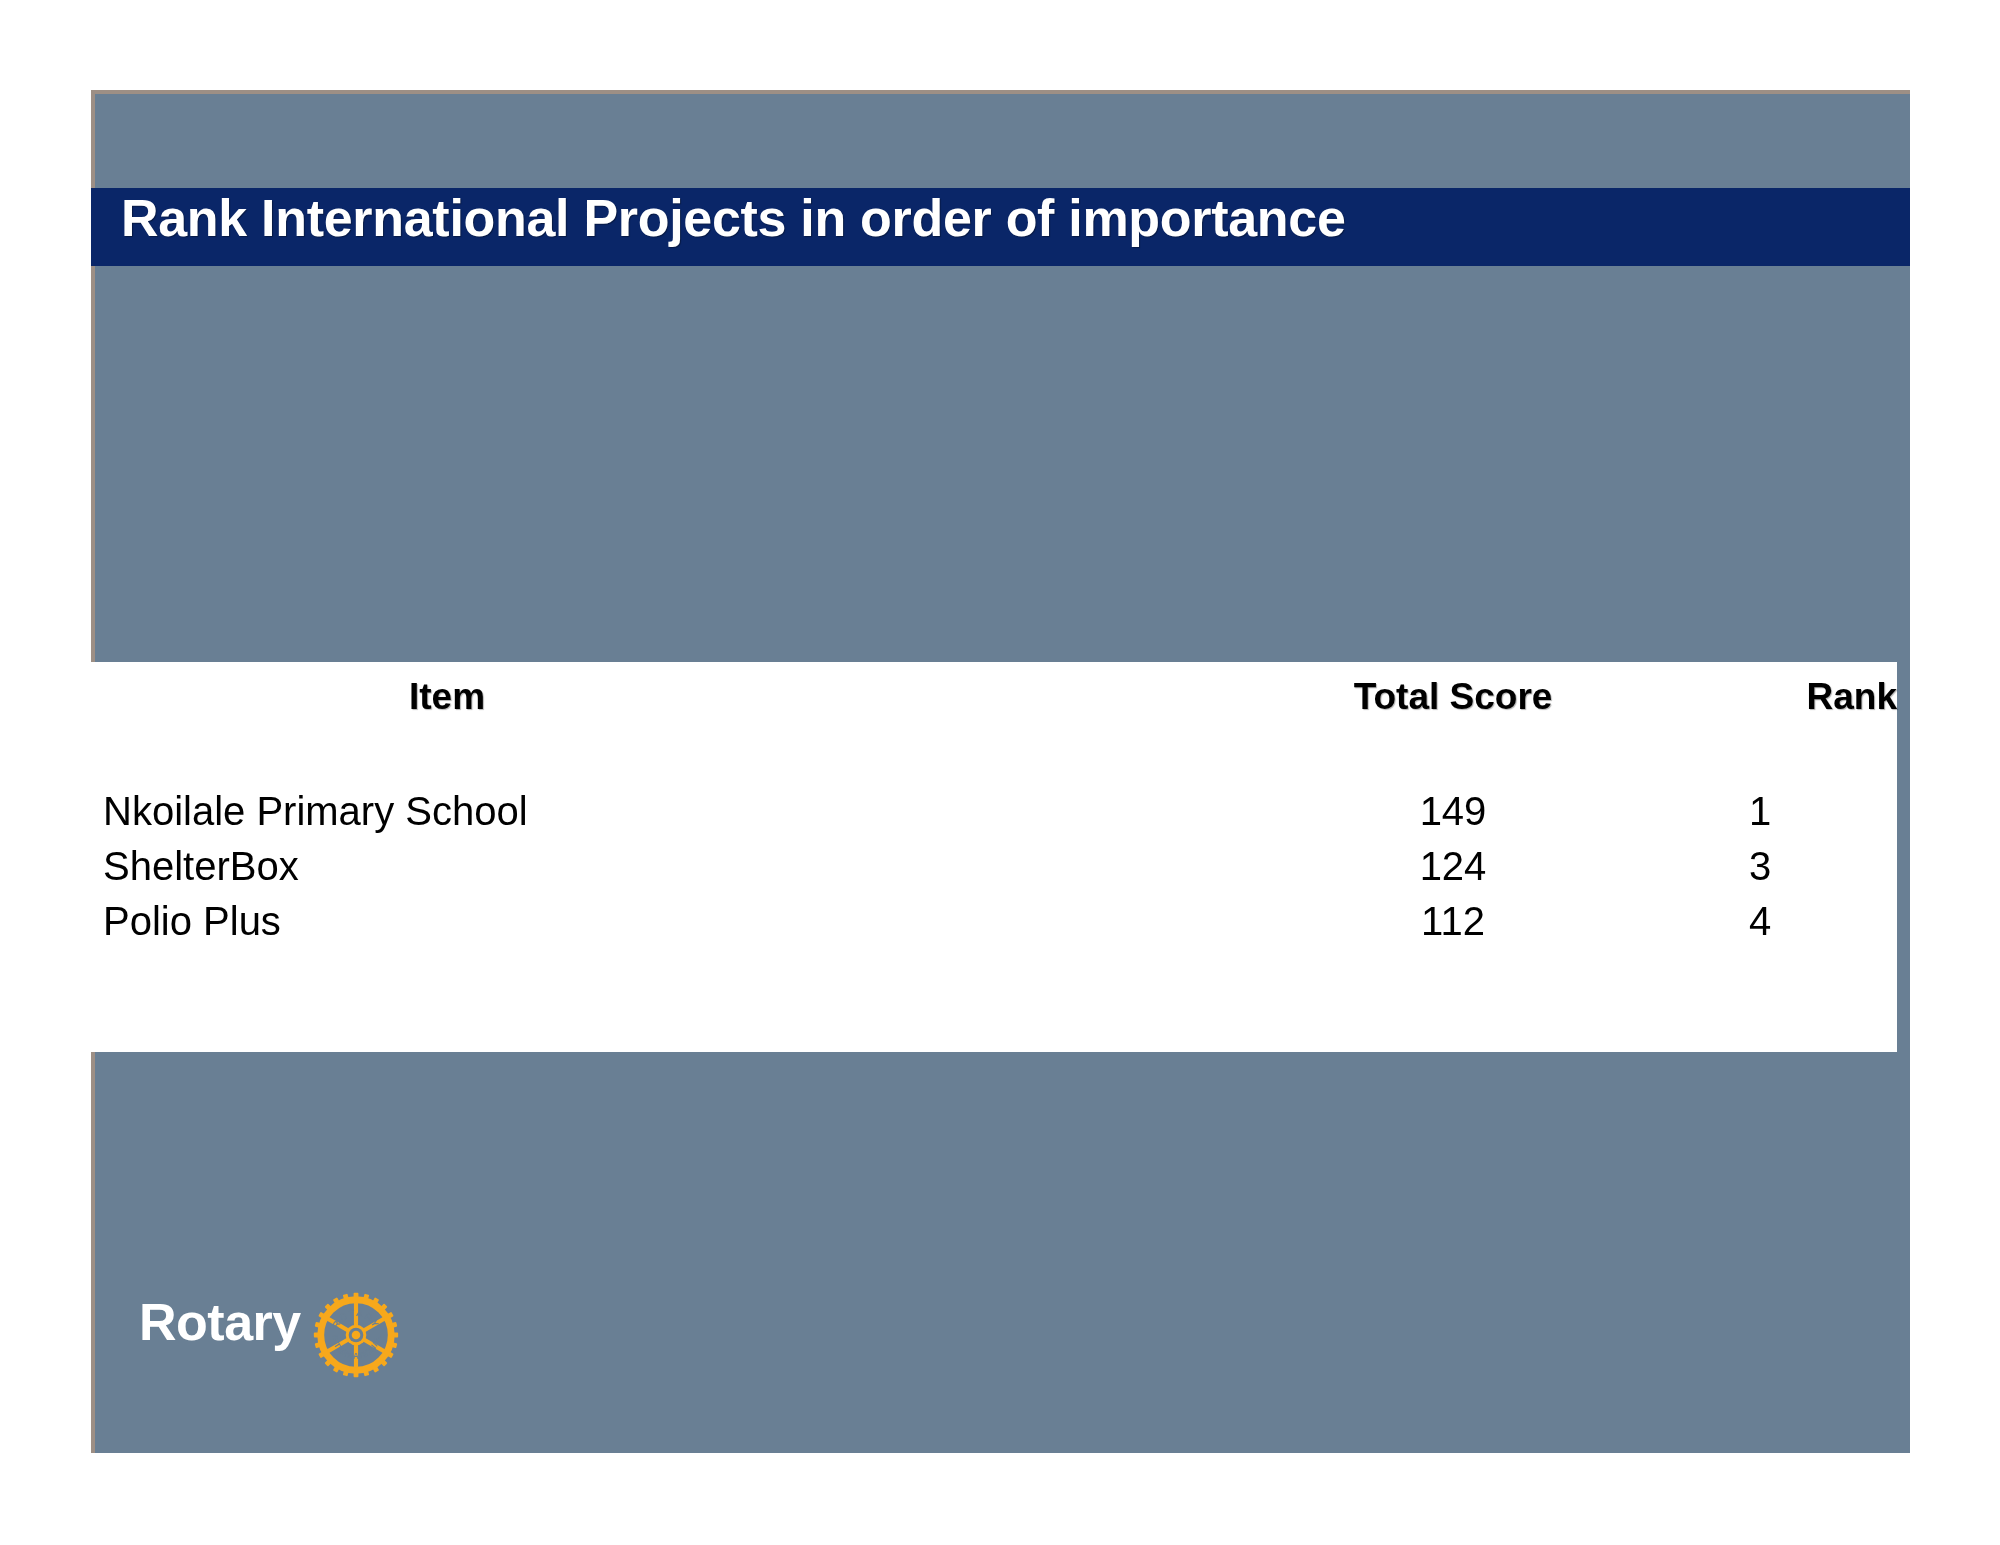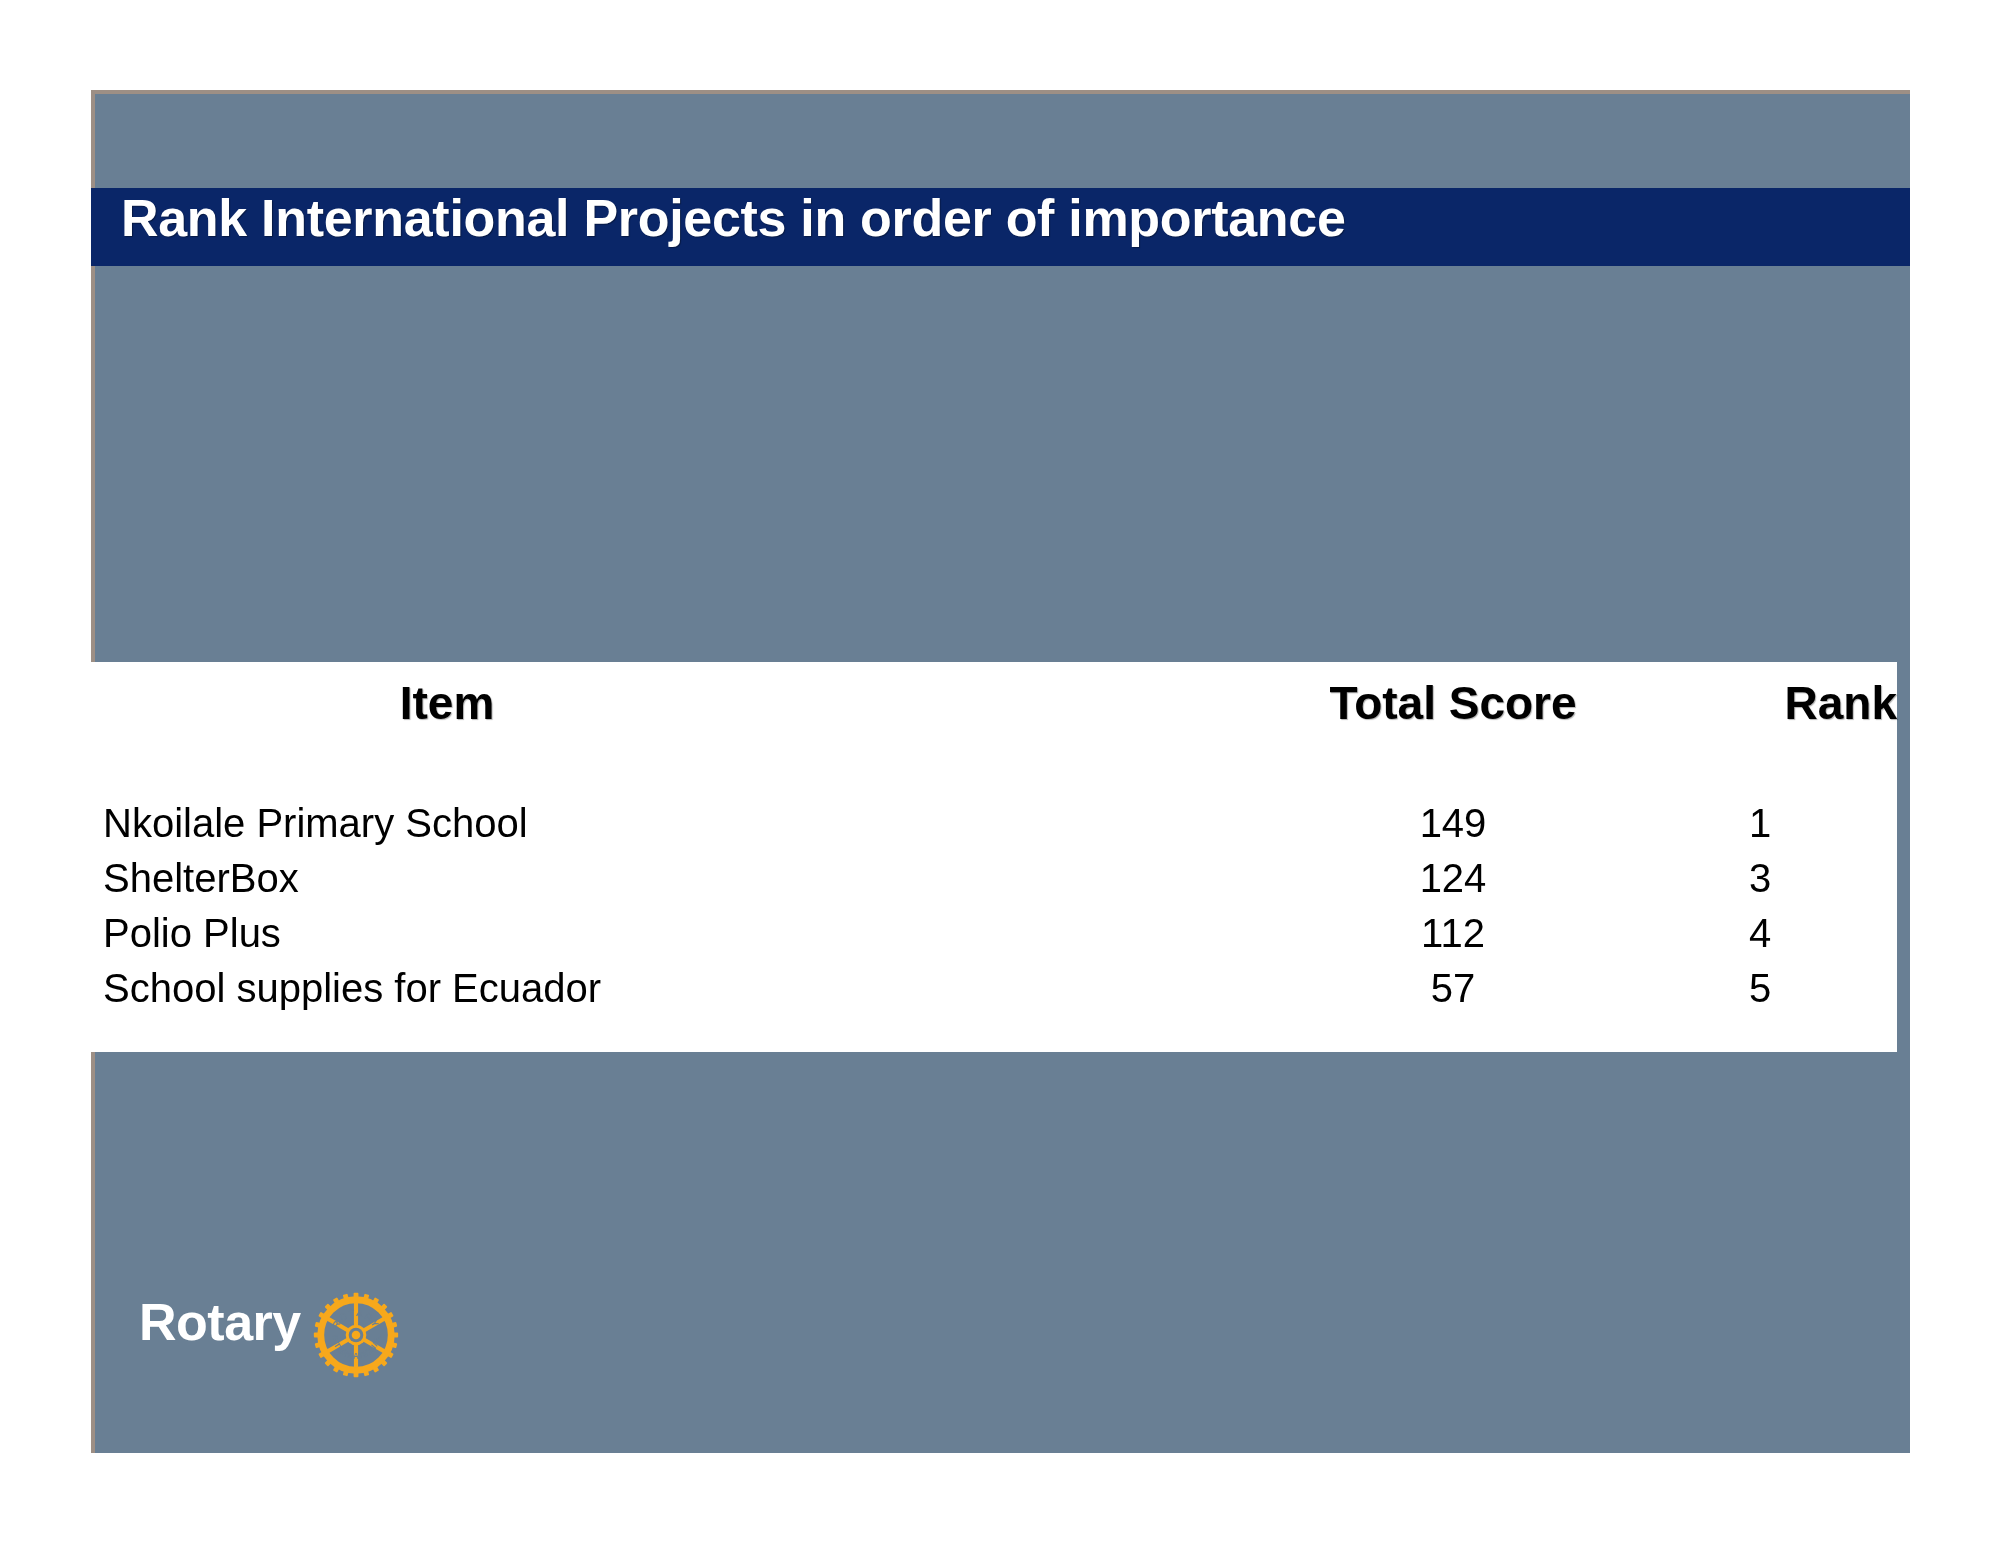--- a/index.html
+++ b/index.html
@@ -61,21 +61,21 @@
   table.score-table {
     width: 100%;
     border-collapse: collapse;
     table-layout: fixed;
   }
   table.score-table col.c-item  { width: 1192px; }
   table.score-table col.c-score { width: 340px; }
   table.score-table col.c-rank  { width: 274px; }
 
   .score-table thead th {
-    font-size: 46px;
+    font-size: 37px;
     font-weight: bold;
     color: #000000;
     padding: 14px 0 0 0;
     text-shadow: 1px 1px 1px rgba(0,0,0,0.30);
   }
   .score-table thead th.h-item  { text-align: center; padding-right: 480px; }
   .score-table thead th.h-score { text-align: center; }
   .score-table thead th.h-rank  { text-align: right; }
 
   .score-table tbody tr { height: 55px; }
@@ -143,25 +143,20 @@
         </tr>
         <tr>
           <td class="d-item">ShelterBox</td>
           <td class="d-score">124</td>
           <td class="d-rank">3</td>
         </tr>
         <tr>
           <td class="d-item">Polio Plus</td>
           <td class="d-score">112</td>
           <td class="d-rank">4</td>
-        </tr>
-        <tr>
-          <td class="d-item">School supplies for Ecuador</td>
-          <td class="d-score">57</td>
-          <td class="d-rank">5</td>
         </tr>
       </tbody>
     </table>
   </div>
 
   <div id="rotary-logo">
     <div id="rotary-wordmark">Rotary</div>
     <svg id="rotary-wheel" viewBox="0 0 100 100">
       <defs>
         <path id="arcTop" d="M 28 50 A 22 22 0 0 1 72 50" fill="none"></path>

